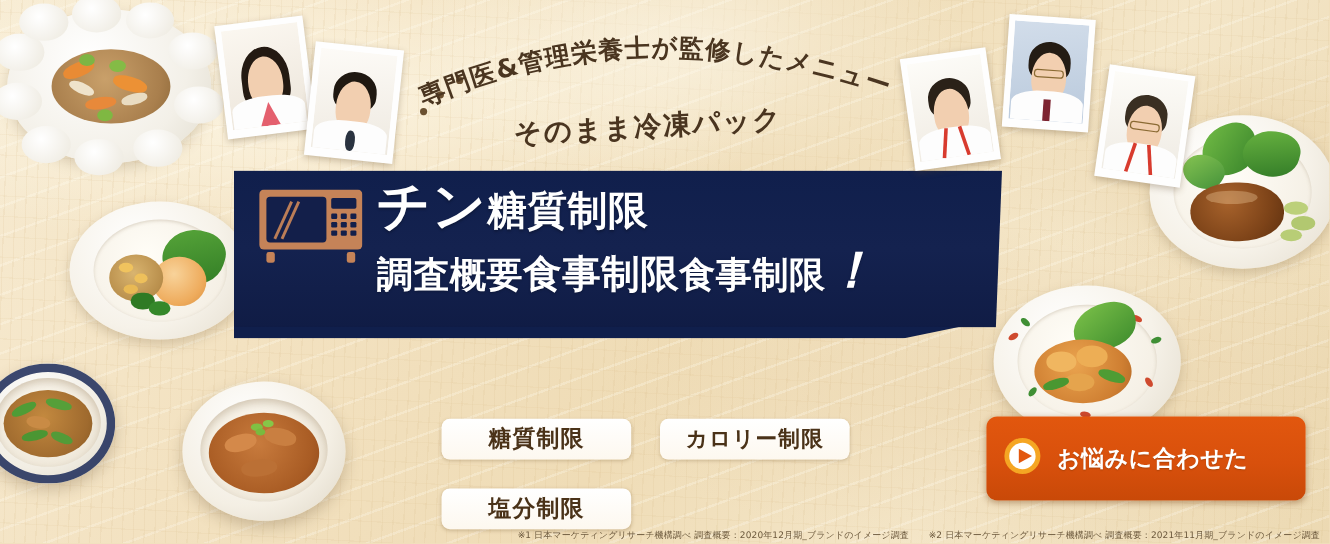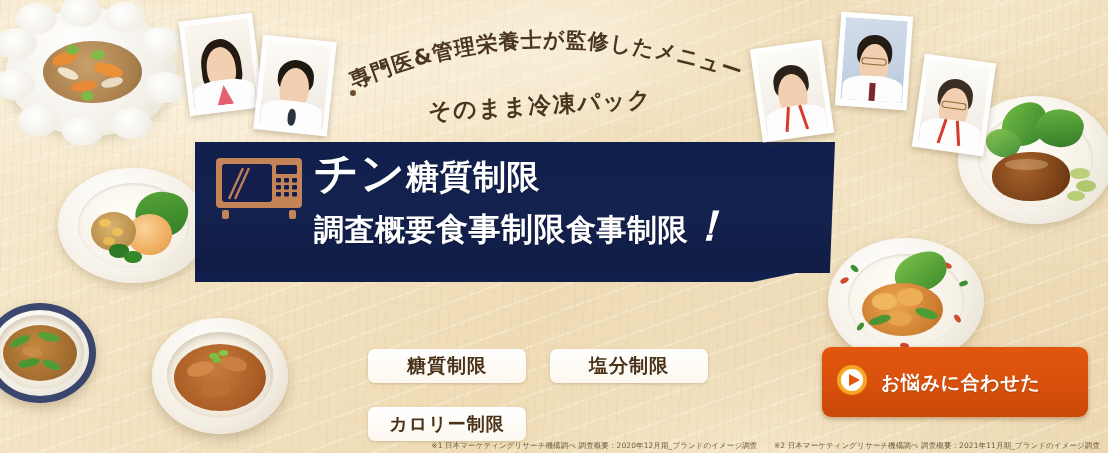--- a/index.html
+++ b/index.html
@@ -442,22 +442,22 @@
       <span class="big">チン</span><span>糖質制限</span>
     </div>
     <div class="hl-l2">
       <span>調査概要</span><span class="big">食事制限</span><span>食事制限</span><span class="bang">！</span>
     </div>
   </div>
 
 
   <div class="tags">
     <div class="tag">糖質制限</div>
+    <div class="tag wide">カロリー制限</div>
     <div class="tag">塩分制限</div>
-    <div class="tag wide">カロリー制限</div>
   </div>
 
   <div class="cta">
     <span class="cta-play">
       <svg width="32" height="32" viewBox="0 0 32 32">
         <circle cx="16" cy="16" r="15" fill="#f5a623"></circle>
         <circle cx="16" cy="16" r="11" fill="#fff"></circle>
         <polygon points="13,10 24,16 13,22" fill="#e2570e"></polygon>
       </svg>
     </span>

